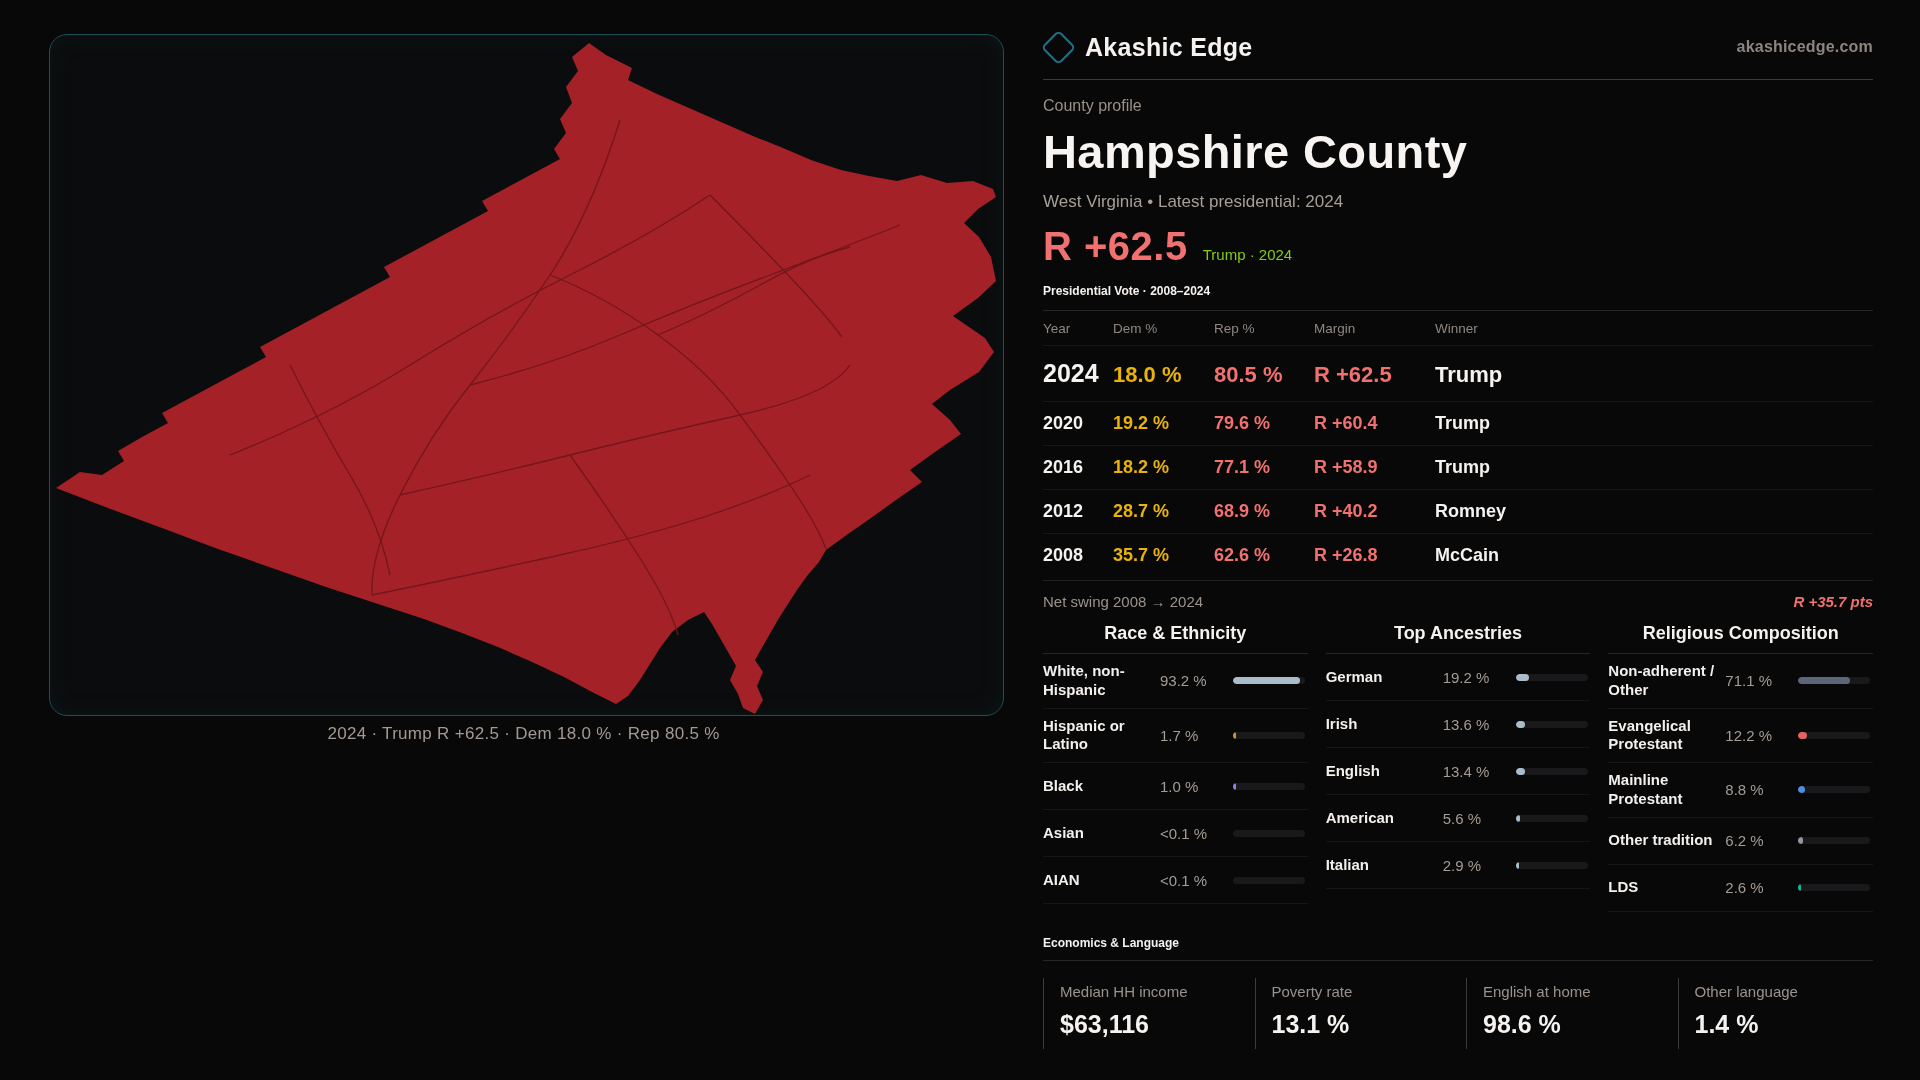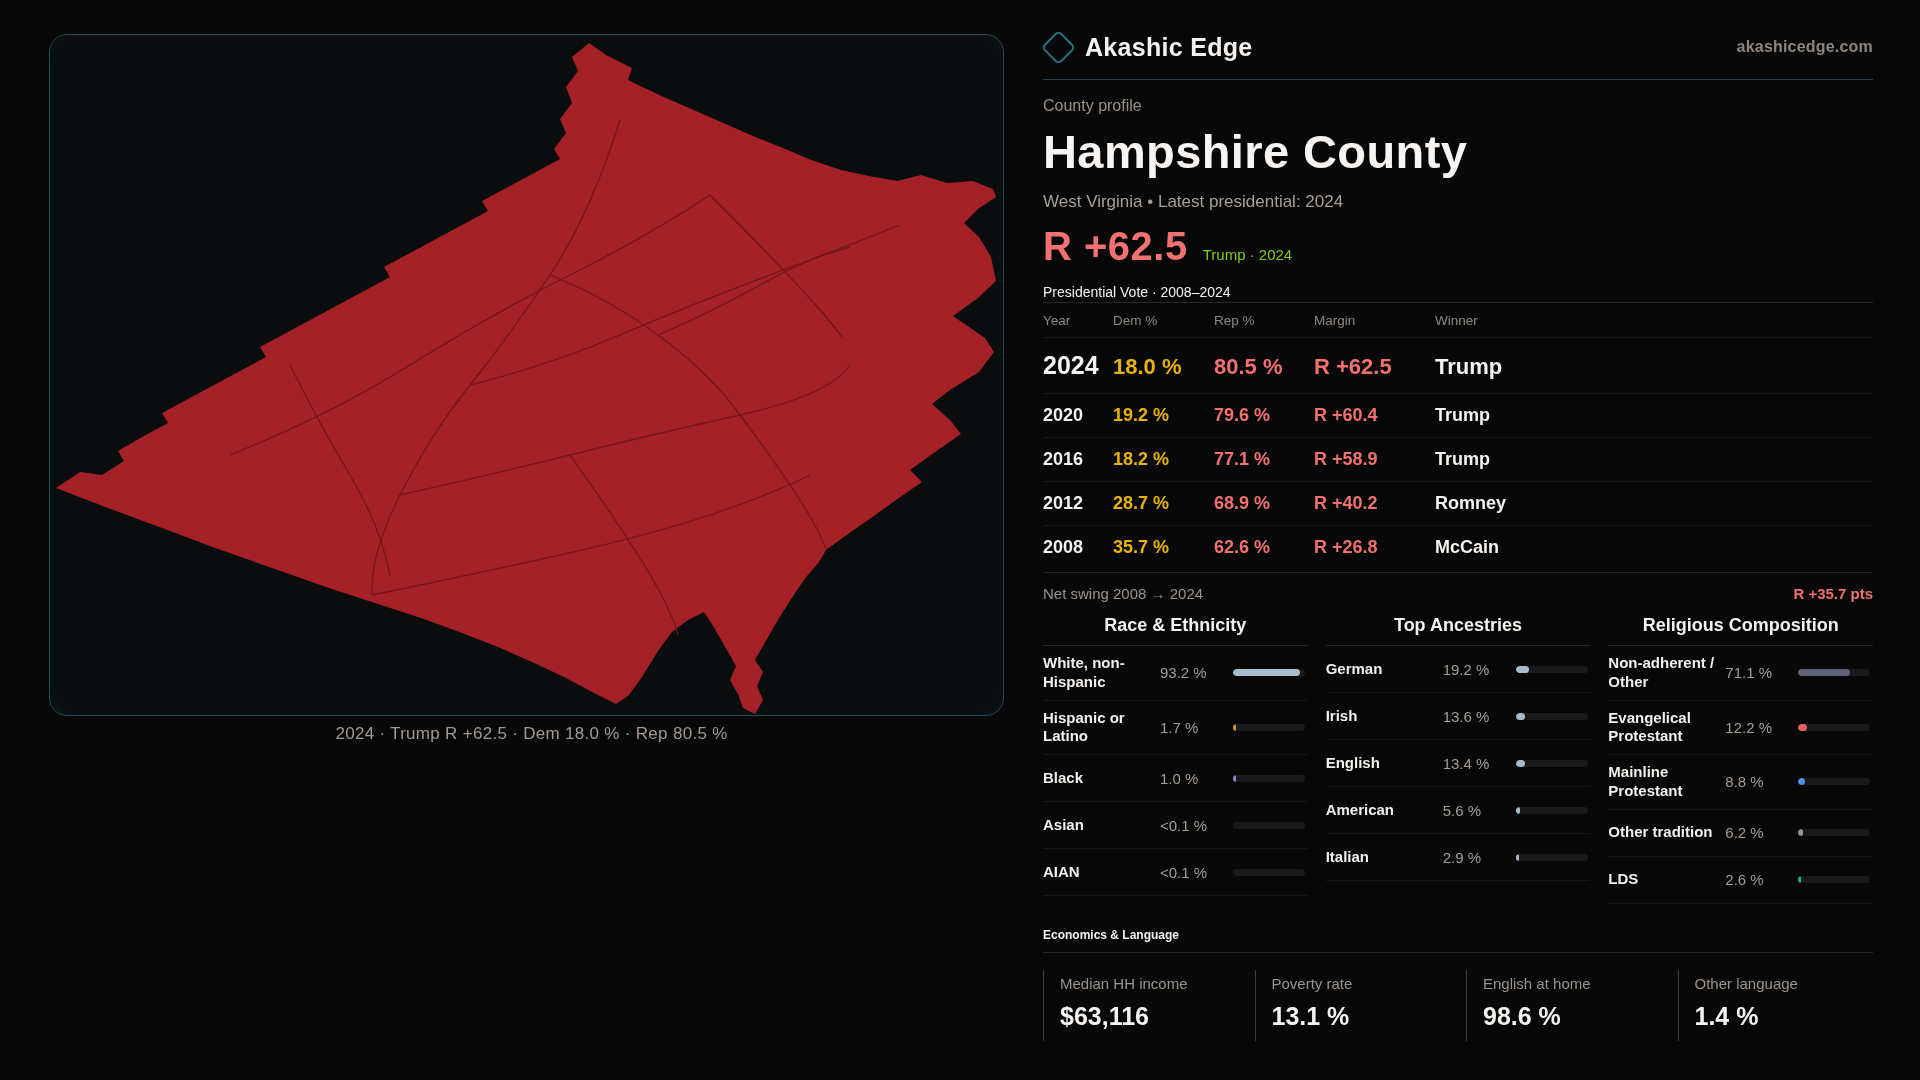--- a/index.html
+++ b/index.html
@@ -5,60 +5,60 @@
   html,body{margin:0;padding:0;background:#080808;}
   body{width:1920px;height:1080px;position:relative;overflow:hidden;
        font-family:"Liberation Sans",sans-serif;color:#f2efec;
        -webkit-font-smoothing:antialiased;}
 
   
   .map-panel{position:absolute;left:49px;top:34px;width:953px;height:680px;
     border:1px solid #1d4e59;border-radius:18px;background:#0b0c0d;overflow:hidden;
     box-shadow:0 0 24px rgba(20,80,92,.12) inset;}
   .map-panel svg{display:block;width:100%;height:100%;}
-  .map-caption{position:absolute;left:55px;top:724px;width:953px;text-align:center;
+  .map-caption{position:absolute;left:47px;top:724px;width:953px;text-align:center;
     color:#a29a92;font-size:17px;letter-spacing:.3px;}
 
   
   .right{position:absolute;left:1043px;top:28px;width:830px;}
   .brand-row{display:flex;align-items:center;justify-content:space-between;height:38px;}
   .brand-left{display:flex;align-items:center;gap:14px;}
   .diamond{width:21px;height:21px;border:2.5px solid #256f81;border-radius:5px;
     transform:rotate(45deg);margin-left:3px;}
   .brand-name{font-size:25px;font-weight:bold;letter-spacing:.3px;color:#f5f2ef;}
   .brand-domain{color:#8d857e;font-size:16px;font-weight:bold;letter-spacing:.2px;}
   .teal-rule{border:none;border-top:1px solid #1c4750;margin:13px 0 0;}
 
   .eyebrow{color:#9b9188;font-size:16px;margin-top:17px;}
   .title{font-size:47px;font-weight:bold;letter-spacing:.4px;margin-top:9px;color:#f7f4f1;}
   .subtitle{color:#a89f97;font-size:17px;margin-top:13px;}
   .headline{display:flex;align-items:baseline;gap:15px;margin-top:12px;}
   .headline-margin{color:#f07170;font-size:40px;font-weight:bold;letter-spacing:.5px;}
   .headline-note{color:#84cc16;font-size:15px;text-align:center;}
 
-  .section-heading{font-size:14px;font-weight:normal;margin-top:15px;padding-bottom:2px;
+  .section-heading{font-size:12px;font-weight:bold;margin-top:15px;padding-bottom:12px;
     border-bottom:1px solid rgba(255,255,255,.12);color:#f4f1ee;}
 
   .results-header{display:grid;grid-template-columns:70px 101px 100px 121px 1fr;
     color:#8f8781;font-size:13.5px;padding:10px 0 9px;}
   .result-row{display:grid;grid-template-columns:70px 101px 100px 121px 1fr;
     align-items:baseline;padding:11px 0;border-top:1px solid rgba(255,255,255,.06);
     font-weight:bold;font-size:18px;}
   .result-row .cell-year{color:#f5f2ef;}
   .result-row .cell-dem{color:#eab308;}
   .result-row .cell-rep{color:#f07170;}
   .result-row .cell-margin{color:#f07170;}
   .result-row .cell-winner{color:#f5f2ef;}
   .result-row.emph{font-size:22px;padding:13px 0;}
   .result-row.emph .cell-year{font-size:25px;}
 
   .netswing{display:flex;justify-content:space-between;align-items:baseline;
     border-top:1px solid rgba(255,255,255,.10);padding-top:12px;margin-top:3px;font-size:15px;}
   .netswing-label{color:#9b938b;}
-  .netswing-value{color:#f07170;font-weight:bold;}
+  .netswing-value{color:#f07170;font-weight:bold;font-style:italic;}
 
   .demo-grid{display:grid;grid-template-columns:repeat(3,1fr);column-gap:18px;margin-top:13px;}
   .demo-heading{font-size:18px;font-weight:bold;padding-bottom:9px;
     border-bottom:1px solid rgba(255,255,255,.12);color:#f4f1ee;text-align:center;}
   .demo-row{display:grid;grid-template-columns:110px 66px 72px;column-gap:7px;
     align-items:center;padding:8px 0;border-bottom:1px solid rgba(255,255,255,.06);
     min-height:30px;}
   .demo-label{font-size:15px;font-weight:bold;line-height:1.25;color:#f2efec;}
   .demo-value{color:#a59c94;font-size:15px;}
   .bar-track{width:72px;height:7px;border-radius:4px;background:#19191b;position:relative;

